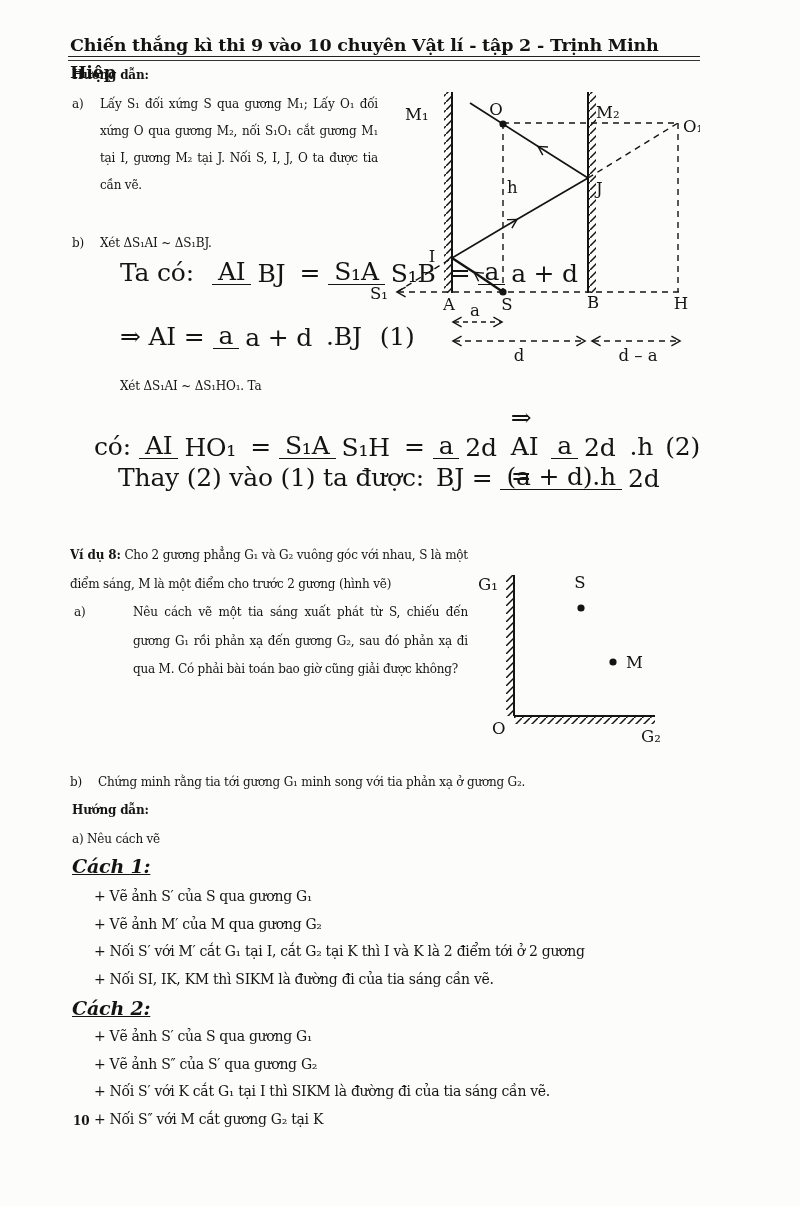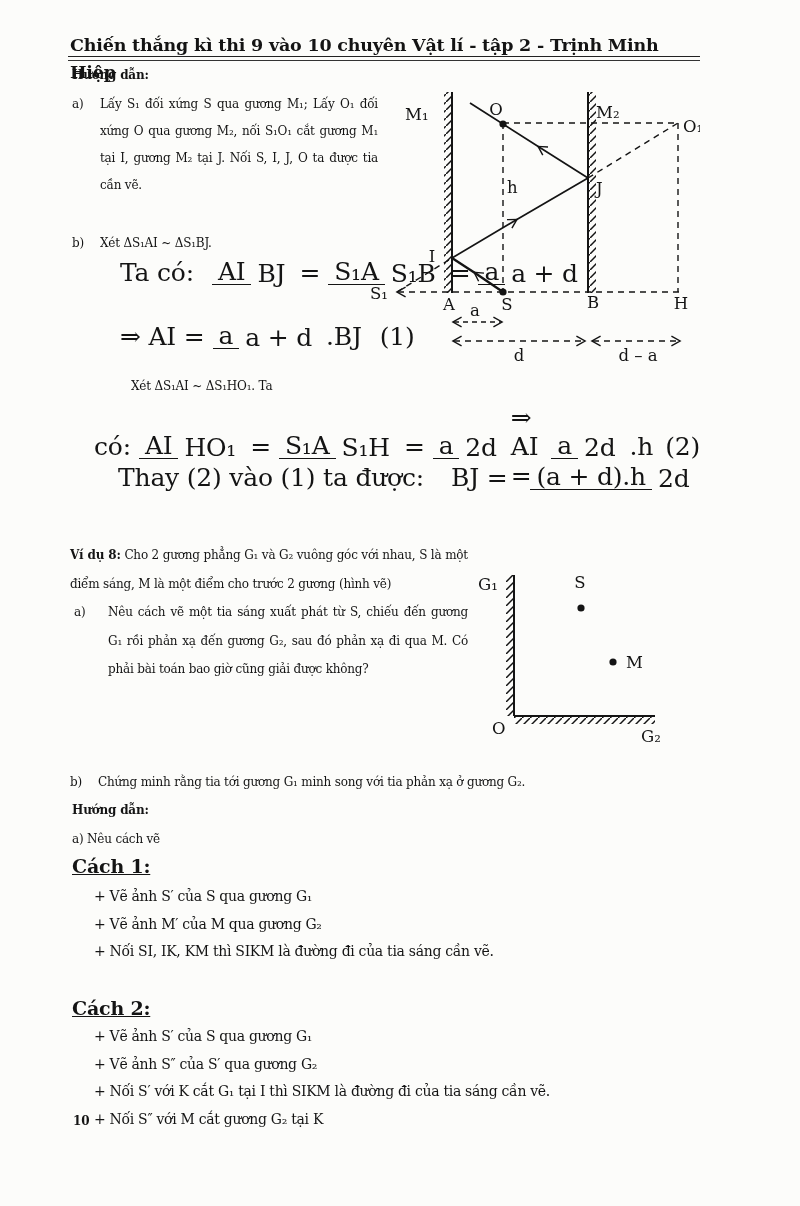--- a/index.html
+++ b/index.html
@@ -14,21 +14,21 @@
   .just { text-align:justify; }
   .hitem { display:flex; }
   .hitem .lbl { flex:0 0 28px; }
   .rule { height:3px; border-top:1.7px solid #222; border-bottom:1.1px solid #333; }
   .frow { display:flex; align-items:center; font-size:25px; letter-spacing:-0.2px; }
   .frow > * + * { margin-left:8px; }
   .frac { display:inline-flex; flex-direction:row; align-items:center; text-align:center; line-height:23px; }
   .frac .nu { padding:0 6px 1px; border-bottom:1.5px solid #141414; }
   .frac .de { padding:1px 6px 0; }
   .tag { margin-left:18px; }
-  .method-title { font-size:19px; font-weight:bold; text-decoration:underline; letter-spacing:-0.2px; }
+  .method-title { font-size:19px; font-weight:bold; text-decoration:underline; letter-spacing:-0.2px;font-style:italic; }
   .plist div { line-height:27.5px; font-size:14px; letter-spacing:-0.3px; white-space:nowrap; }
   .lead-sp { margin-right:10px; }
   svg text { font-family:"DejaVu Serif","Liberation Serif",serif; font-size:16.5px; fill:#141414; }
 </style>
 </head>
 <body>
 
 <div id="page">
 
   <div class="abs txt bold" style="left:70px; top:32px; font-size:17.5px;">Chiến thắng kì thi 9 vào 10 chuyên Vật lí - tập 2 - Trịnh Minh Hiệp</div>
@@ -67,21 +67,21 @@
   <div class="abs frow" style="left:120px; top:322px;">
     <span>⇒ AI =</span>
     <span class="frac">
       <span class="nu">a</span>
       <span class="de">a + d</span>
     </span>
     <span>.BJ</span>
     <span class="tag">(1)</span>
   </div>
 
-  <div class="abs txt" style="left:131px; top:373px;">Xét  ΔS₁AI ~ ΔS₁HO₁. Ta</div>
+  <div class="abs txt" style="left:120px; top:373px;">Xét  ΔS₁AI ~ ΔS₁HO₁. Ta</div>
 
   <div class="abs frow" style="left:94px; top:403px;">
     <span>có:</span>
     <span class="frac">
       <span class="nu">AI</span>
       <span class="de">HO₁</span>
     </span>
     <span>=</span>
     <span class="frac">
       <span class="nu">S₁A</span>
@@ -94,21 +94,21 @@
     </span>
     <span>⇒ AI =</span>
     <span class="frac">
       <span class="nu">a</span>
       <span class="de">2d</span>
     </span>
     <span>.h</span>
     <span style="margin-left:12px;">(2)</span>
   </div>
 
-  <div class="abs frow" style="left:118px; top:463px;gap:15px;">
+  <div class="abs frow" style="left:118px; top:463px;">
     <span>Thay (2) vào (1) ta được:</span>
     <span style="margin-left:12px;">BJ =</span>
     <span class="frac">
       <span class="nu">(a + d).h</span>
       <span class="de">2d</span>
     </span>
   </div>
 
   <svg class="abs" style="left:366px; top:86px;" width="426" height="292" viewBox="0 0 426 292">
     <defs>
@@ -161,21 +161,21 @@
     <text x="272" y="275" text-anchor="middle">d – a</text>
   </svg>
 
   <div class="abs txt" style="left:70px; top:541px; width:398px; line-height:28.5px;">
     <div class="just">
       <span class="bold">Ví dụ 8:</span>
       <span>Cho 2 gương phẳng G₁ và G₂ vuông góc với nhau, S là một điểm sáng, M là một điểm cho trước 2 gương (hình vẽ)</span>
     </div>
     <div class="hitem">
       <span class="lbl" style="flex-basis:34px; padding-left:4px;">a)</span>
-      <span class="just" style="flex:1;">Nêu cách vẽ một tia sáng xuất phát từ S, chiếu đến gương G₁ rồi phản xạ đến gương G₂, sau đó phản xạ đi qua M. Có phải bài toán bao giờ cũng giải được không?</span>
+      <span class="just" style="flex:1;margin-left:25px;">Nêu cách vẽ một tia sáng xuất phát từ S, chiếu đến gương G₁ rồi phản xạ đến gương G₂, sau đó phản xạ đi qua M. Có phải bài toán bao giờ cũng giải được không?</span>
     </div>
   </div>
 
   <svg class="abs" style="left:458px; top:558px;" width="235" height="200" viewBox="0 0 235 200">
     <rect x="48" y="17" width="8" height="141" fill="url(#hatch)"></rect>
     <line x1="56" y1="17" x2="56" y2="158" stroke="#141414" stroke-width="2"></line>
     <rect x="56" y="158" width="141" height="8" fill="url(#hatch)"></rect>
     <line x1="56" y1="158" x2="197" y2="158" stroke="#141414" stroke-width="2"></line>
     <circle cx="123" cy="50" r="3.6" fill="#141414"></circle>
     <circle cx="155" cy="104" r="3.6" fill="#141414"></circle>
@@ -191,20 +191,21 @@
     <span>Chứng minh rằng tia tới gương G₁ minh song với tia phản xạ ở gương G₂.</span>
   </div>
 
   <div class="abs txt bold" style="left:72px; top:797px;">Hướng dẫn:</div>
   <div class="abs txt" style="left:72px; top:826px;">a) Nêu cách vẽ</div>
 
   <div class="abs method-title" style="left:72px; top:855px;">Cách 1:</div>
   <div class="abs plist" style="left:94px; top:883px;">
     <div>+ Vẽ ảnh S′ của S qua gương G₁</div>
     <div>+ Vẽ ảnh M′ của M qua gương G₂</div>
+    <div>+ Nối S′ với M′ cắt G₁ tại I, cắt G₂ tại K thì I và K là 2 điểm tới ở 2 gương</div>
     <div>+ Nối SI, IK, KM thì SIKM là đường đi của tia sáng cần vẽ.</div>
   </div>
 
   <div class="abs method-title" style="left:72px; top:997px;">Cách 2:</div>
   <div class="abs plist" style="left:94px; top:1023px;">
     <div>+ Vẽ ảnh S′ của S qua gương G₁</div>
     <div>+ Vẽ ảnh S″ của S′ qua gương G₂</div>
     <div>+ Nối S′ với K cắt G₁ tại I thì SIKM là đường đi của tia sáng cần vẽ.</div>
     <div>+ Nối S″ với M cắt gương G₂ tại K</div>
   </div>

